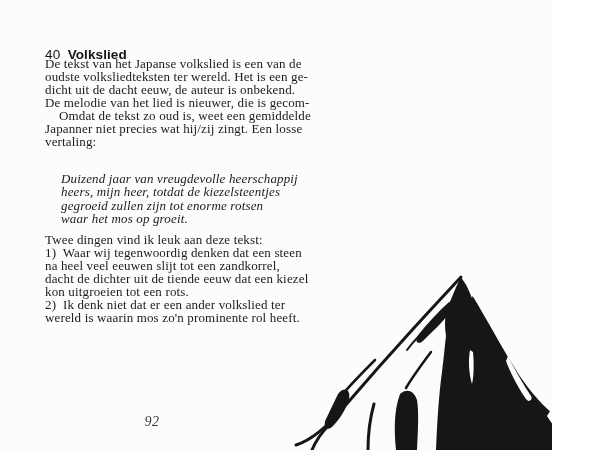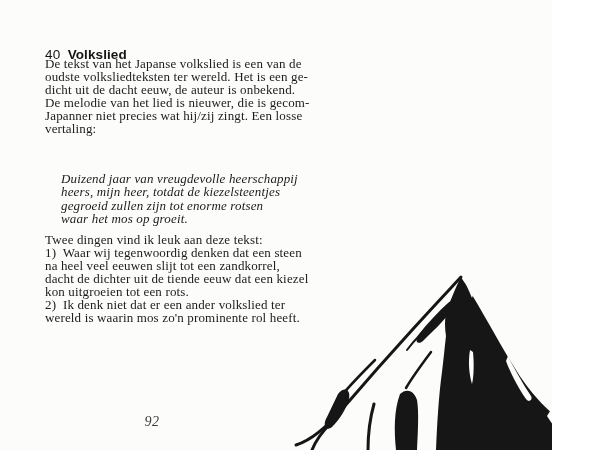--- a/index.html
+++ b/index.html
@@ -42,20 +42,21 @@
 
   <div class="heading">
     <span class="chnum">40</span><span class="chtitle">Volkslied</span>
   </div>
 
   <div class="textblock block1">
     <div class="line">De tekst van het Japanse volkslied is een van de</div>
     <div class="line">oudste volksliedteksten ter wereld. Het is een ge-</div>
     <div class="line">dicht uit de dacht eeuw, de auteur is onbekend.</div>
     <div class="line">De melodie van het lied is nieuwer, die is gecom-</div>
+    <div class="line indent">Omdat de tekst zo oud is, weet een gemiddelde</div>
     <div class="line">Japanner niet precies wat hij/zij zingt. Een losse</div>
     <div class="line">vertaling:</div>
   </div>
 
   <div class="textblock quoteblock">
     <div class="line">Duizend jaar van vreugdevolle heerschappij</div>
     <div class="line">heers, mijn heer, totdat de kiezelsteentjes</div>
     <div class="line">gegroeid zullen zijn tot enorme rotsen</div>
     <div class="line">waar het mos op groeit.</div>
   </div>

